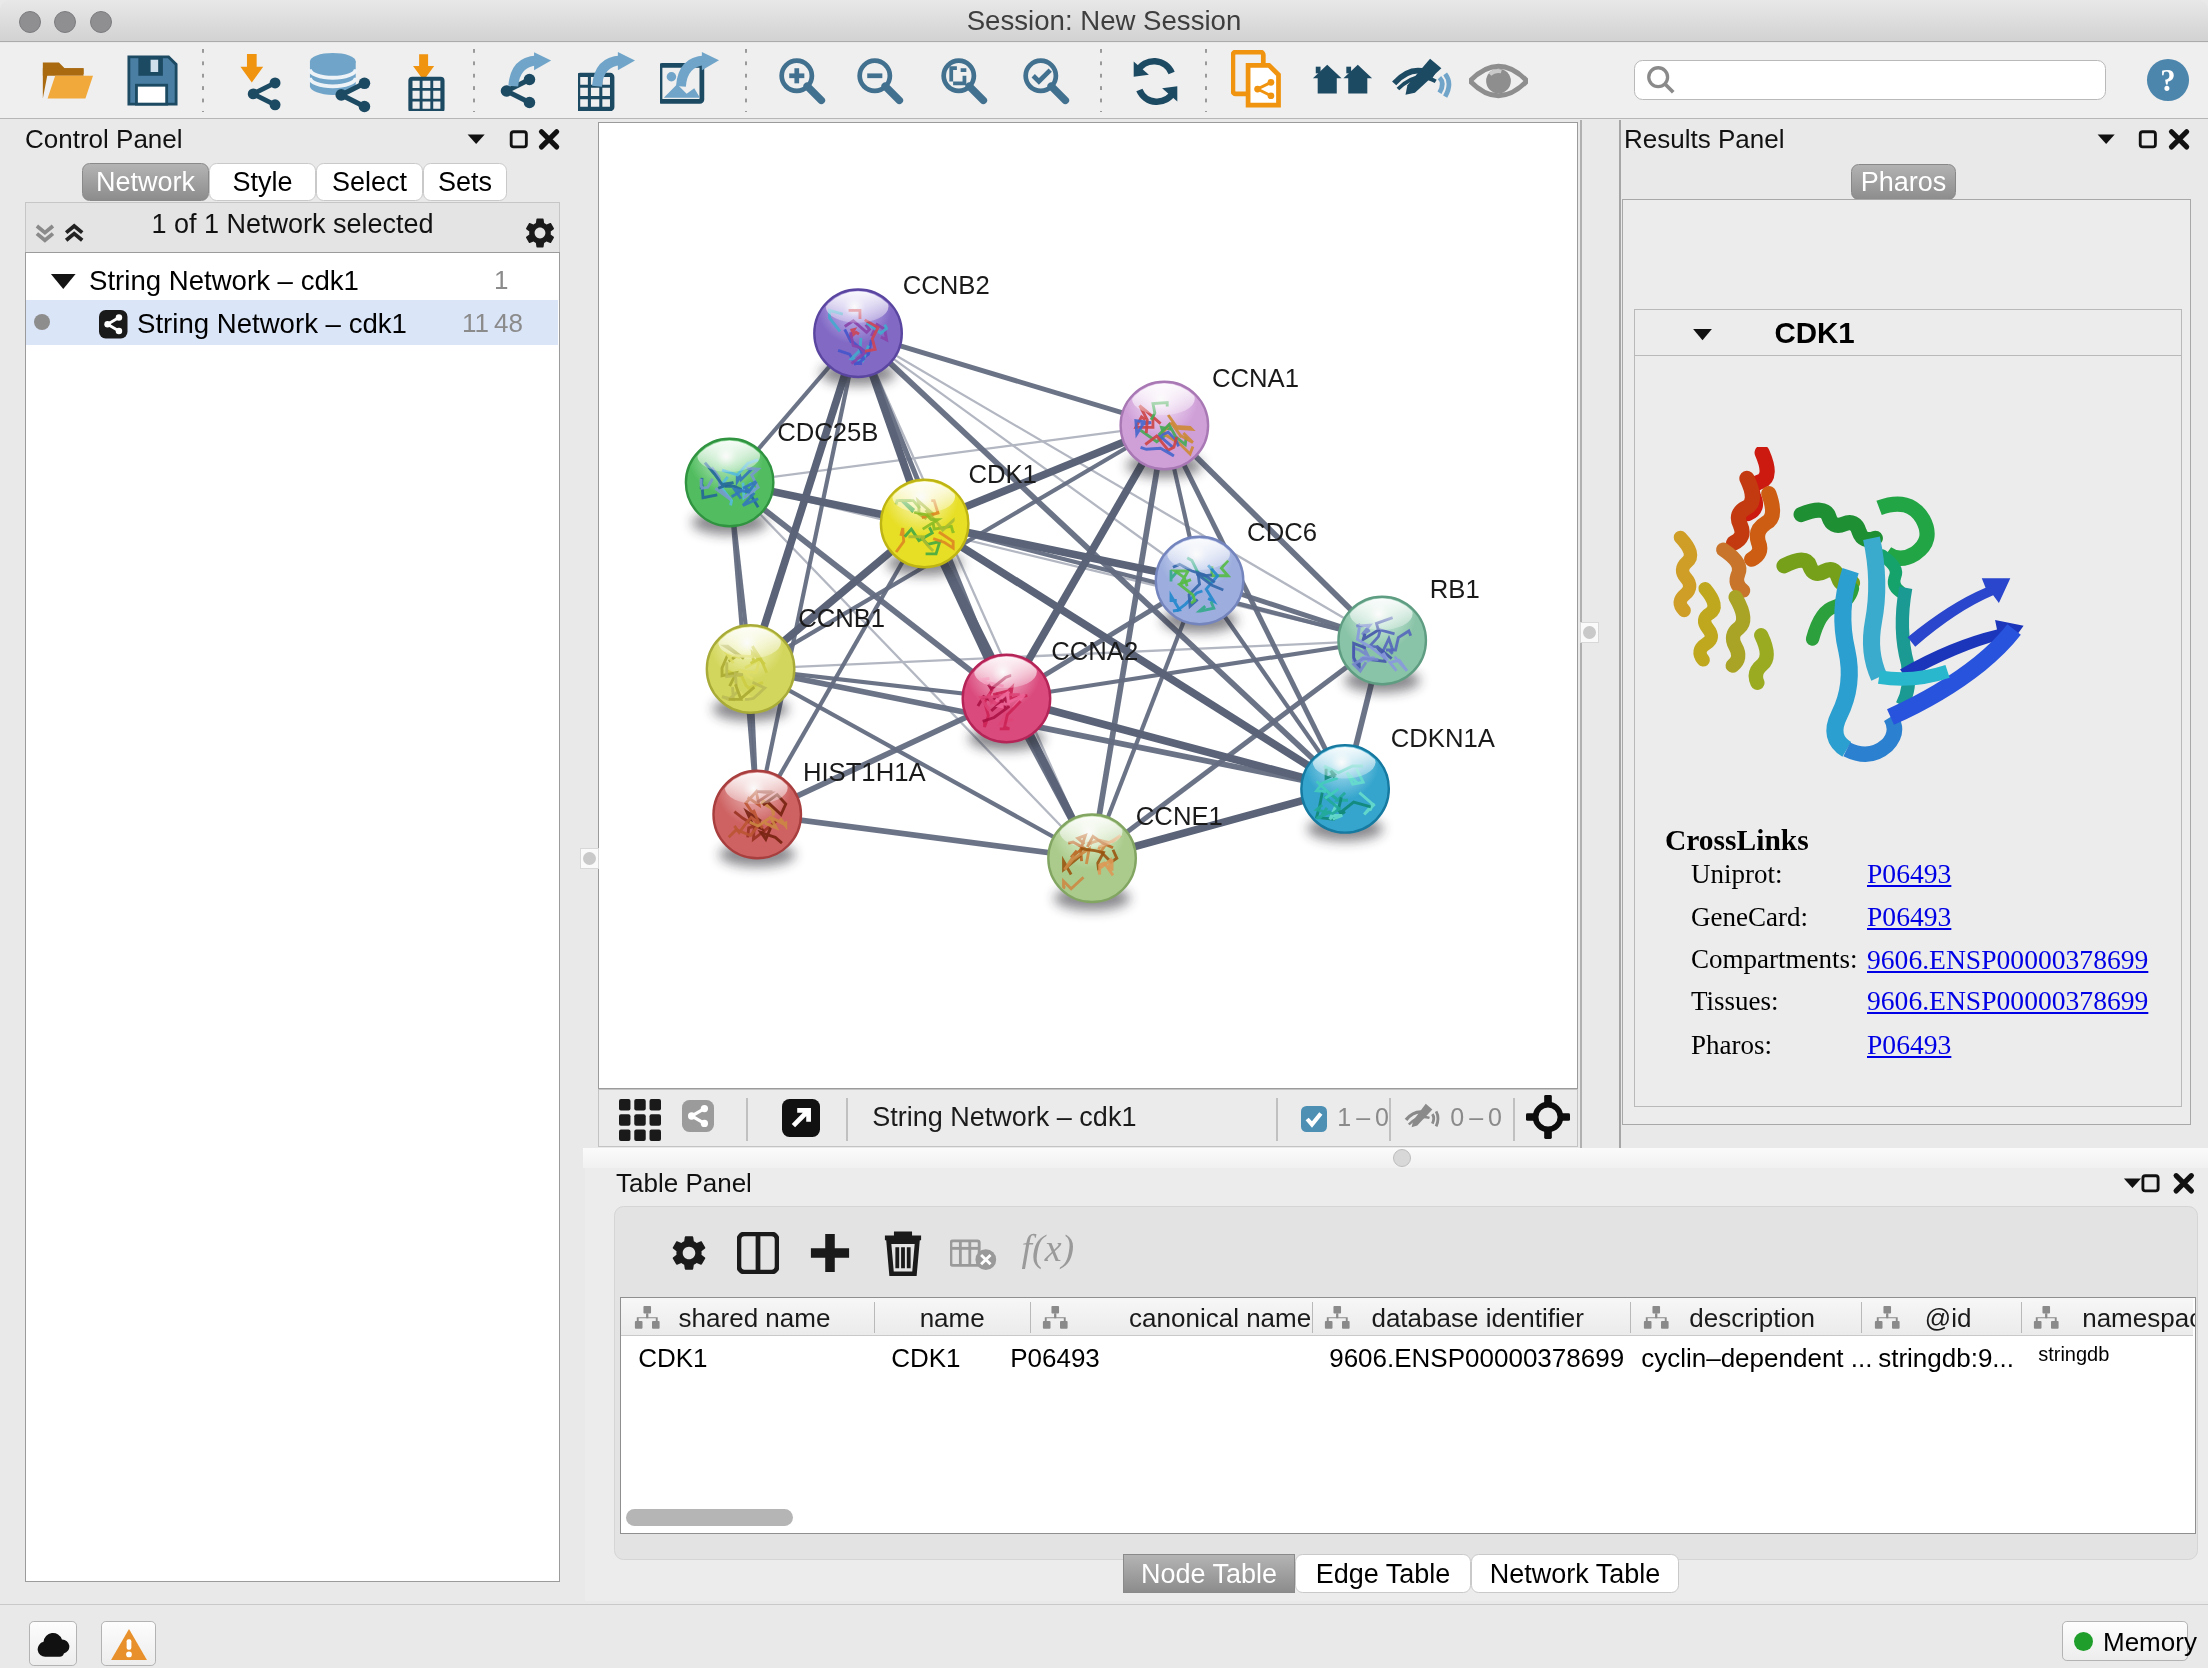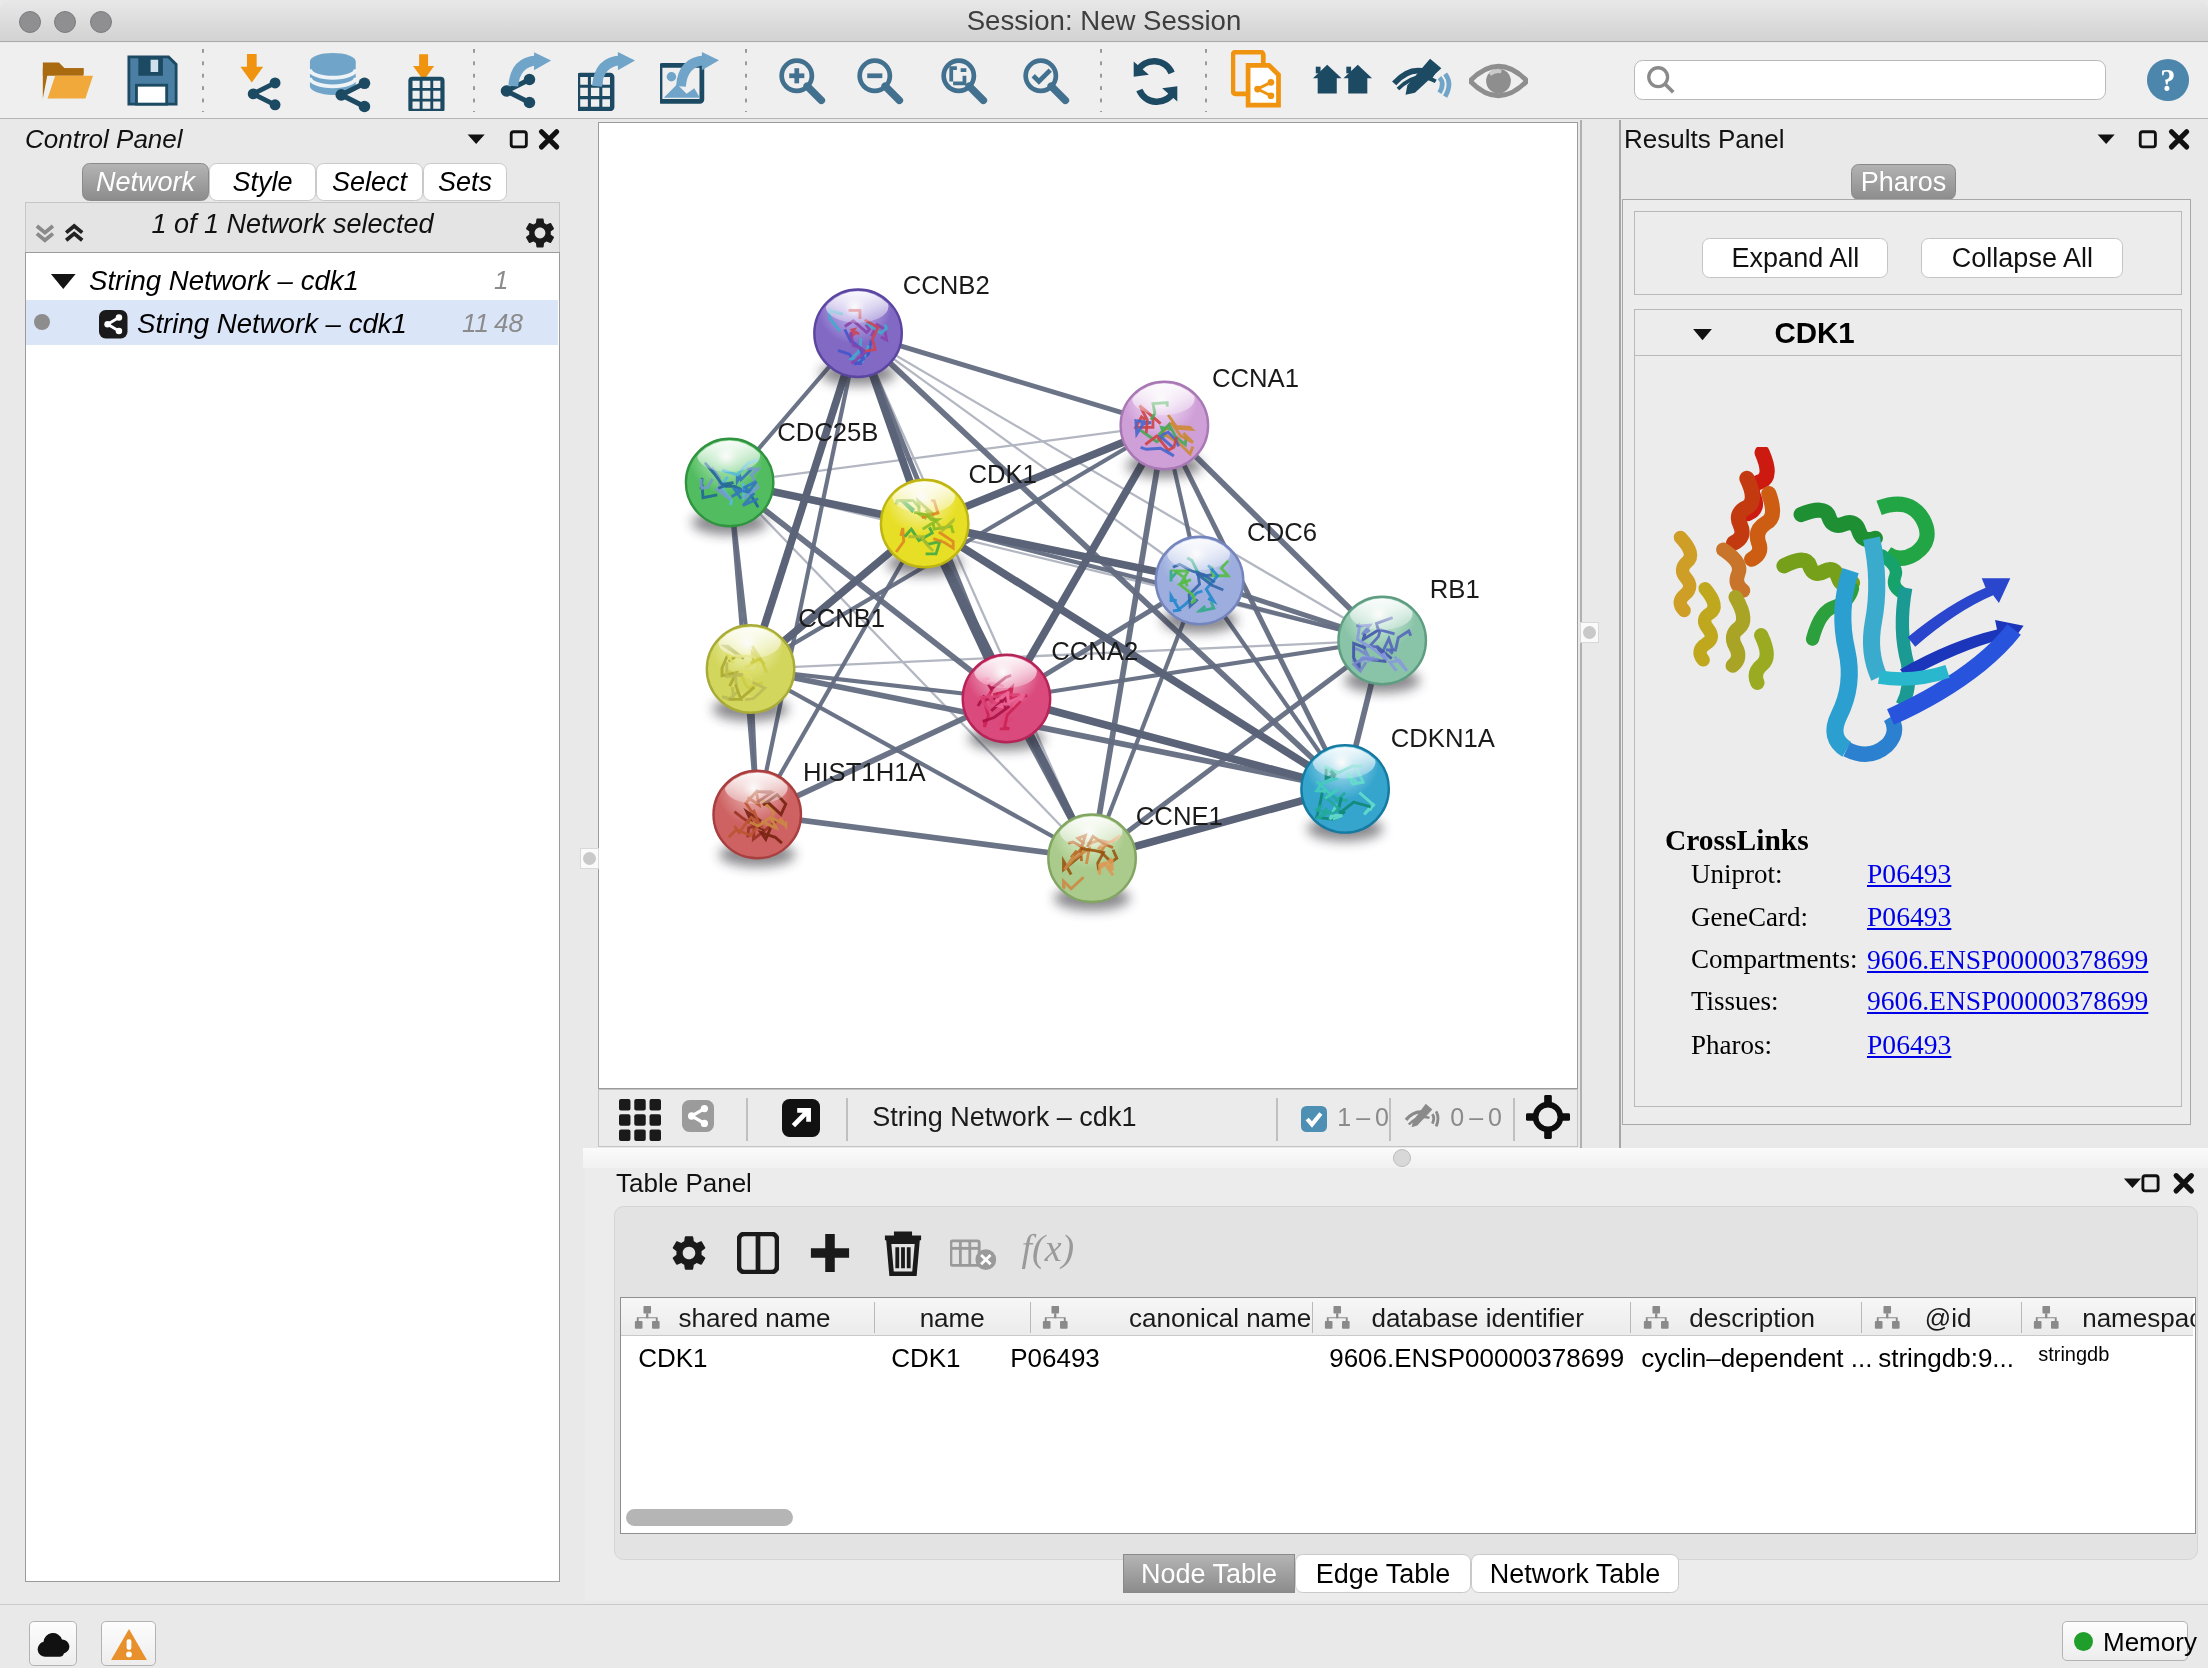--- a/index.html
+++ b/index.html
@@ -9,21 +9,21 @@
 #titlebar{left:0;top:0;width:2208px;height:42px;background:linear-gradient(#e8e8e8,#d2d2d2);border-bottom:1px solid #ababab;border-radius:9.5px 9.5px 0 0;}
 #titlebar .title{width:100%;text-align:center;line-height:42px;font-size:27.6px;color:#3e3e3e;}
 .tl{top:10.5px;width:22px;height:22px;border-radius:50%;background:#8f8f92;border:1px solid #7c7c80;}
 
 #toolbar{left:0;top:43px;width:2208px;height:76px;background:#efefef;border-bottom:1px solid #b6b6b6;}
 .tsep{top:5.7px;width:1.9px;height:63px;background-image:linear-gradient(#9a9a9a 32%,transparent 32%);background-size:1.9px 12.4px;}
 #searchbox{left:1634px;top:17px;width:472px;height:40px;background:#fff;border:1.9px solid #b9b9b9;border-radius:8.6px;}
 
 .ptitle{font-size:26px;color:#111;}
 
-#cpanel{left:0;top:120px;width:583px;height:1481px;background:#e9e9e9;font-style:italic;}
+#cpanel{left:0;top:120px;width:583px;height:1481px;background:#e9e9e9;}
 .tab{position:absolute;top:43px;height:38px;border:1px solid #c9c9c9;background:#fff;border-radius:7.6px;text-align:center;font-size:27px;color:#000;line-height:36px;}
 .tabsel{background:linear-gradient(#b4b4b4,#8c8c8c);color:#fff;border-color:#8a8a8a;}
 #netlist{left:25px;top:132px;width:535px;height:1330px;background:#fff;border:1.9px solid #9b9b9b;}
 
 #netpanel{left:584px;top:120px;width:997px;height:1037px;background:#e9e9e9;border-right:1.9px solid #b0b0b0;}
 #netcanvas{left:14.3px;top:1.9px;width:980px;height:967px;background:#fff;border:1.9px solid #9b9b9b;}
 #netbar{left:14.3px;top:969px;width:980px;height:58px;background:#ebebeb;border:1.9px solid #c3c3c3;}
 .nbsep{top:7.6px;width:1.9px;height:43px;background:#c0c0c0;}
 
 #rpanel{left:1581px;top:120px;width:700px;height:1037px;background:#e9e9e9;border-left:1.9px solid #b0b0b0;}
@@ -674,24 +674,20 @@
   </svg>
 <div id="rpanel" class="abs">
     <div class="ptitle abs" style="left:42px;top:3.8px">Results Panel</div>
     <svg class="abs" style="left:509px;top:5.7px" width="107" height="28.5" viewBox="0 0 113 30">
       <path d="M7 9 L25 9 L16 19 Z" fill="#111"></path>
       <rect x="52" y="6" width="16" height="16" rx="2.5" fill="none" stroke="#111" stroke-width="3"></rect>
       <path d="M85 6 L101 22 M101 6 L85 22" stroke="#111" stroke-width="5.5" stroke-linecap="round"></path>
     </svg>
     <div class="abs" style="left:269px;top:44px;width:105px;height:36px;background:linear-gradient(#b2b2b2,#8d8d8d);border:1px solid #888;border-radius:7.6px;color:#fff;font-size:27px;text-align:center;line-height:34px;">Pharos</div>
     <div class="abs" style="left:40px;top:79px;width:569px;height:926px;background:#ececec;border:1.9px solid #a8a8a8;">
-      <div class="abs" style="left:11.4px;top:11.4px;width:548px;height:84px;border:1px solid #b9b9b9;">
-        <div class="abs" style="left:67px;top:26px;width:186px;height:40px;background:#fff;border:1.9px solid #c4c4c4;border-radius:7.6px;text-align:center;font-size:27px;line-height:38px;color:#111">Expand All</div>
-        <div class="abs" style="left:286px;top:26px;width:202px;height:40px;background:#fff;border:1.9px solid #c4c4c4;border-radius:7.6px;text-align:center;font-size:27px;line-height:38px;color:#111">Collapse All</div>
-      </div>
       <div class="abs" style="left:11.4px;top:109px;width:548px;height:798px;border:1px solid #b9b9b9;">
         <div class="abs" style="left:0;top:0;width:546px;height:46px;border-bottom:1px solid #b9b9b9;">
           <svg class="abs" style="left:56px;top:17px" width="23" height="15" viewBox="0 0 24 16">
             <path d="M2 2 L22 2 L12 14 Z" fill="#111"></path>
           </svg>
           <div class="abs" style="left:139px;top:5.7px;font-size:29.5px;font-weight:bold;color:#000">CDK1</div>
         </div>
       </div>
     </div>
   </div>

